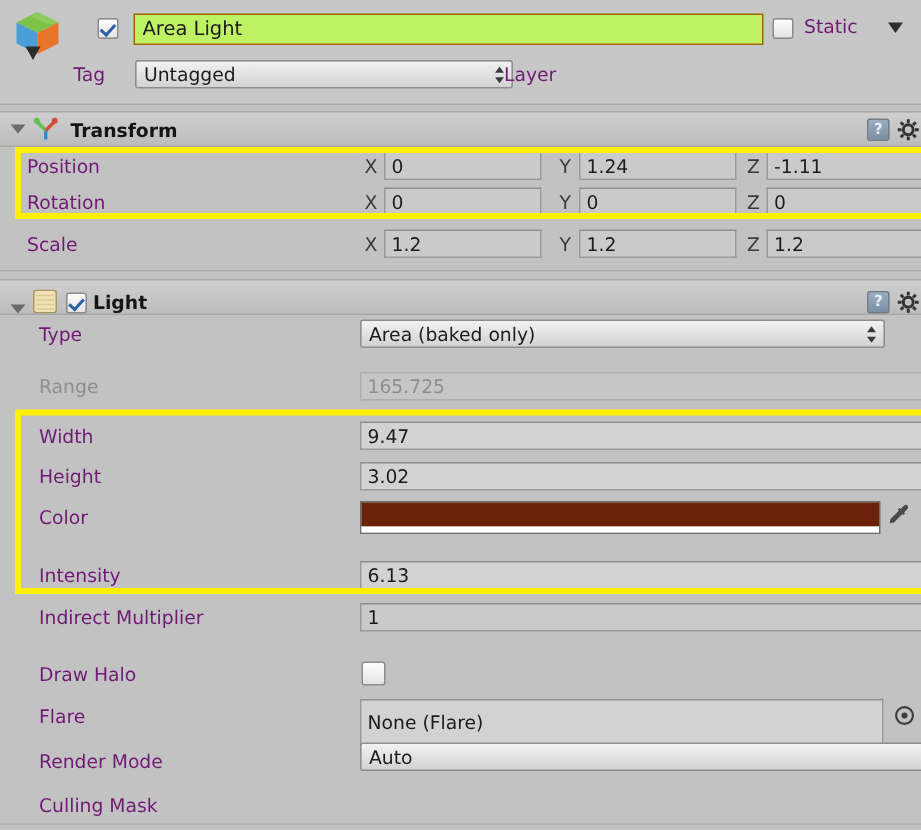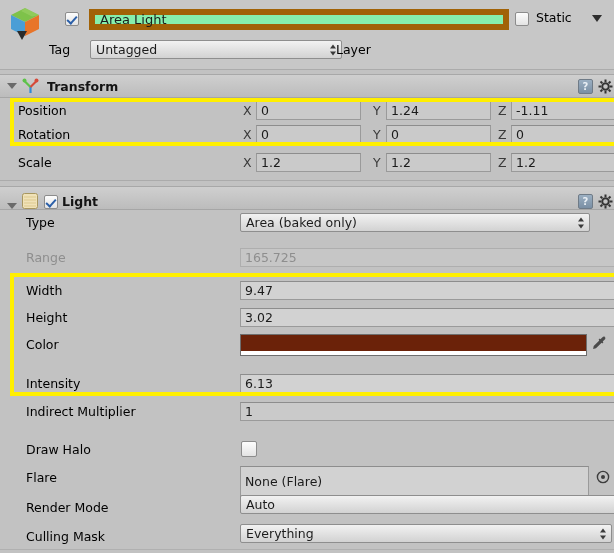--- a/index.html
+++ b/index.html
@@ -31,21 +31,21 @@
     background:#cacaca;border:1px solid #9a9a9a;
     border-top-color:#8d8d8d;
     display:flex;align-items:center;
     padding:0 4px;font-size:12.5px;color:#1b1b1b;
     overflow:hidden;white-space:nowrap;
   }
   .field.light{background:#d2d2d2;}
   .field.disabled{color:#8e8e8e;background:#c6c6c6;border-color:#aeaeae;}
   .namefield{
     box-sizing:border-box;height:21px;
-    background:#86efac;border:6px solid #a16207;
+    background:#bef264;border:1px solid #a16207;
     display:flex;align-items:center;padding:0 5px;
     font-size:13px;
   }
   .popup{
     box-sizing:border-box;height:19px;
     background:linear-gradient(#f2f2f2,#d2d2d2);
     border:1px solid #8e8e8e;border-radius:2px;
     display:flex;align-items:center;
     padding:0 16px 0 5px;font-size:12.5px;
     position:relative;white-space:nowrap;overflow:hidden;
@@ -54,21 +54,21 @@
     position:absolute;right:4px;top:50%;transform:translateY(-50%);
     width:7px;height:11px;
   }
   .popup .updown::before,.popup .updown::after{
     content:"";position:absolute;left:0;
     border-left:3.5px solid transparent;border-right:3.5px solid transparent;
   }
   .popup .updown::before{top:0;border-bottom:4px solid #3a3a3a;}
   .popup .updown::after{bottom:0;border-top:4px solid #3a3a3a;}
 
-  .lbl{font-size:12.5px;color:#000000;white-space:nowrap;}
+  .lbl{font-size:12.5px;color:#701a75;white-space:nowrap;}
   .lbl.dim{color:#8e8e8e;}
   .axis{font-size:12.5px;color:#3a3a3a;}
 
   .row{position:absolute;display:flex;align-items:center;}
 
   
   .comphdr{position:absolute;left:0;right:0;height:22px;
     background:linear-gradient(#cfcfcf,#bcbcbc);
     border-top:1px solid #a8a8a8;border-bottom:1px solid #a6a6a6;
     display:flex;align-items:center;}
@@ -361,23 +361,19 @@
     <span class="lbl">Render Mode</span>
   </div>
   <div class="popup" style="position:absolute;left:240px;top:495px;width:432px;">
     <span>Auto</span>
     <span class="updown"></span>
   </div>
 
   <div class="row" style="left:26px;top:529px;">
     <span class="lbl">Culling Mask</span>
   </div>
-  <div class="popup" style="position:absolute;left:240px;top:524px;width:372px;">
-    <span>Everything</span>
-    <span class="updown"></span>
-  </div>
 
   <div class="divider" style="top:549px;background:#b0b0b0;"></div>
 
   <div class="hl" id="hl-0" style="left: 10px; top: 98px; width: 608px; height: 48px; border-color: rgb(255, 239, 0);"></div>
   <div class="hl" id="hl-1" style="left: 10px; top: 273px; width: 608px; height: 123px; border-color: rgb(255, 239, 0);"></div>
 
 </div>
 
 </body></html>

